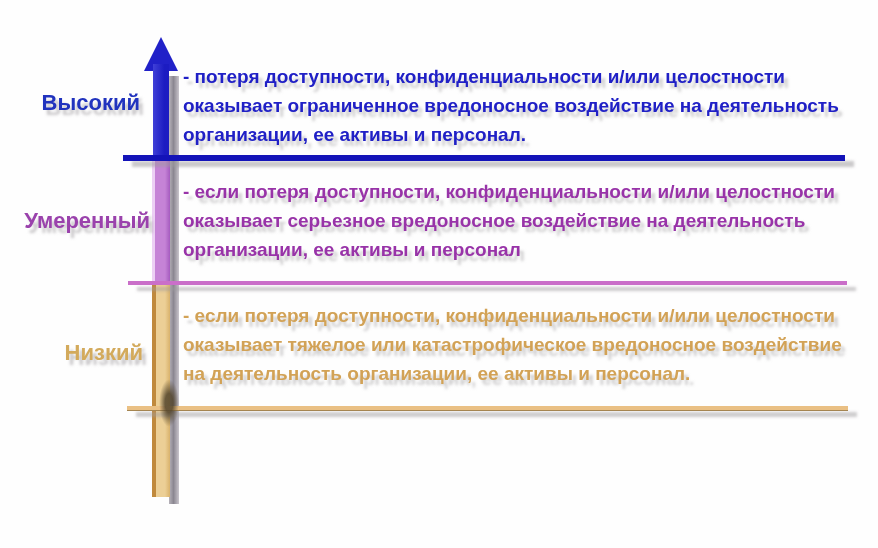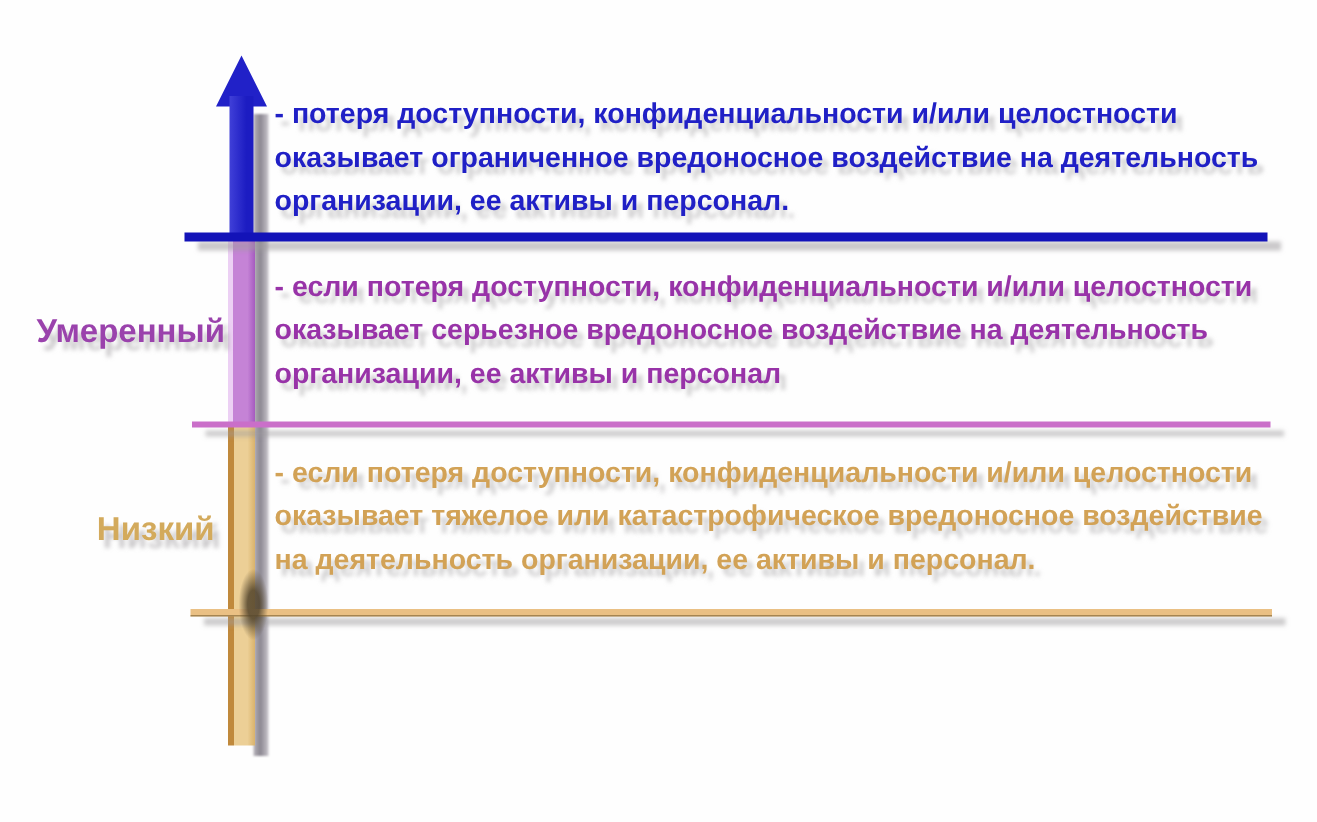--- a/index.html
+++ b/index.html
@@ -126,20 +126,21 @@
   <div class="arrow-head"></div>
   <div class="bar seg-high"></div>
   <div class="bar seg-mod"></div>
   <div class="bar seg-low"></div>
   <div class="knot"></div>
 
   <div class="hline line-high"></div>
   <div class="hline line-mod"></div>
   <div class="hline line-low"></div>
 
+  <div class="lvl-label high">Высокий</div>
   <div class="lvl-label low">Низкий</div>
   <div class="lvl-label mod">Умеренный</div>
 
   <div class="desc high">- потеря доступности, конфиденциальности и/или целостности
 оказывает ограниченное вредоносное воздействие на деятельность
 организации, ее активы и персонал.</div>
   <div class="desc mod">- если потеря доступности, конфиденциальности и/или целостности
 оказывает серьезное вредоносное воздействие на деятельность
 организации, ее активы и персонал</div>
   <div class="desc low">- если потеря доступности, конфиденциальности и/или целостности

